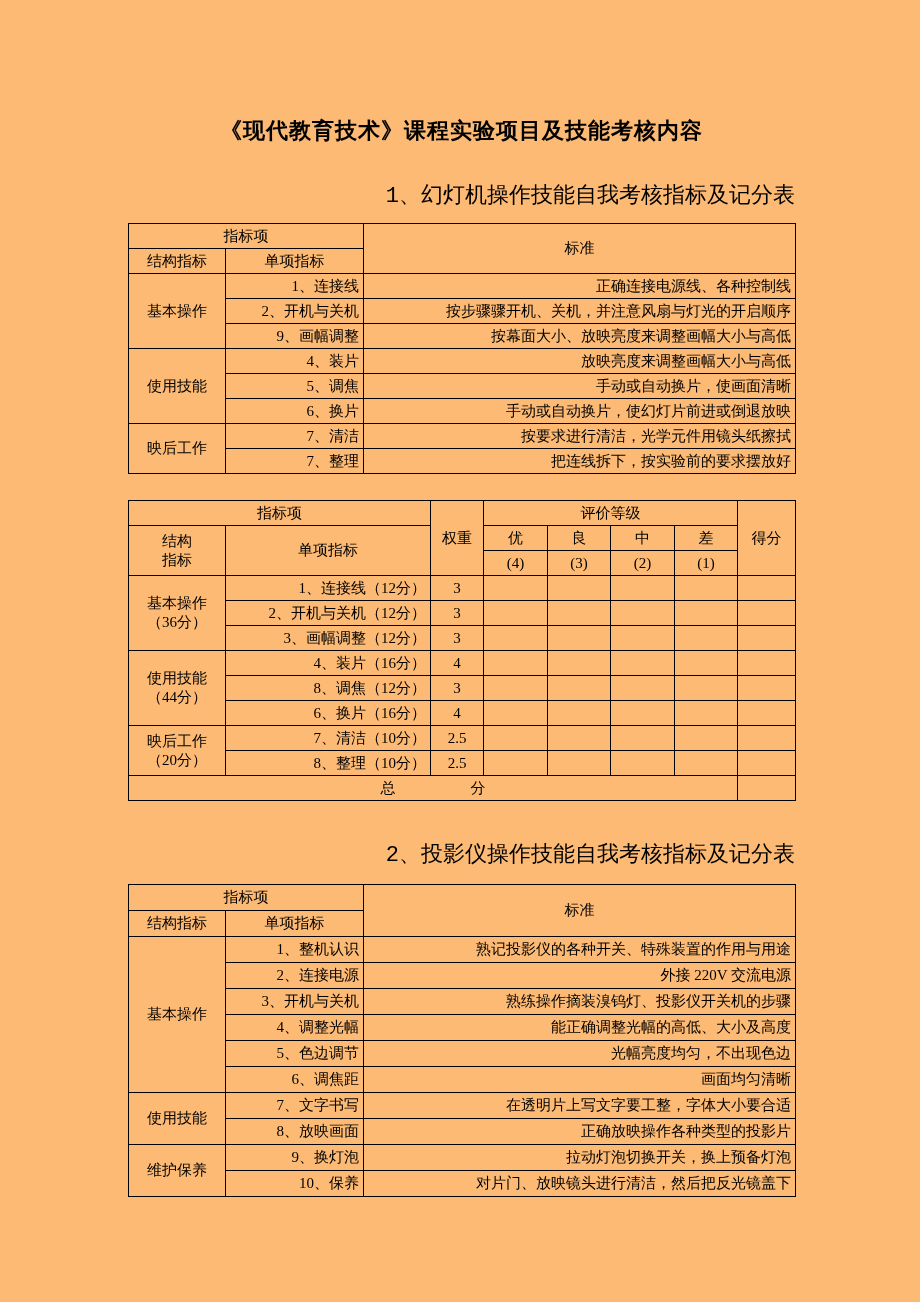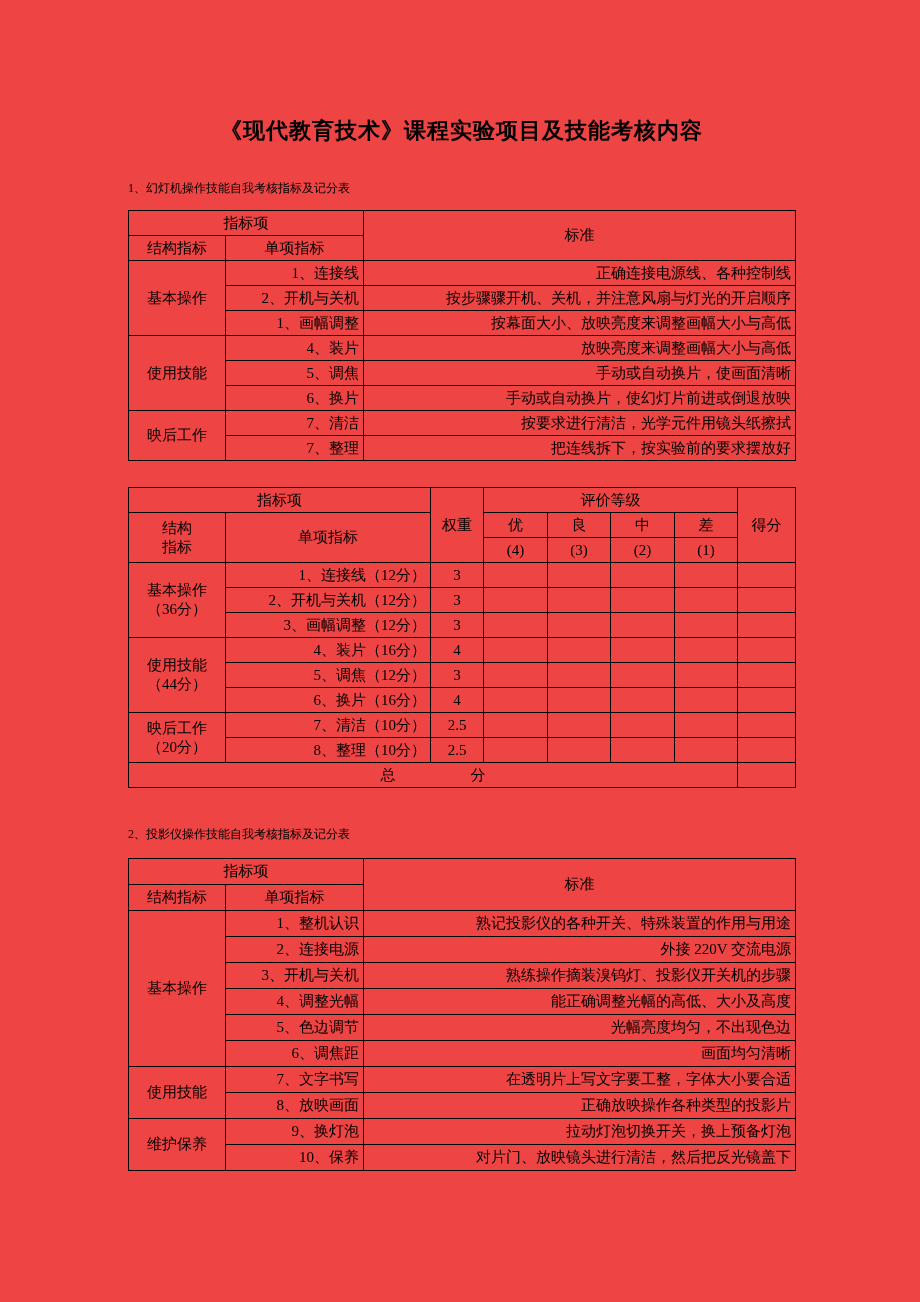--- a/index.html
+++ b/index.html
@@ -1,43 +1,44 @@
 <!DOCTYPE html>
 <html><head>
 <meta charset="utf-8">
 <style>
   * { margin: 0; padding: 0; box-sizing: border-box; }
   html, body { background: #888; }
   .page {
     width: 920px; height: 1302px;
-    background: #ef4444;
+    background: #fdba74;
     margin: 0 auto;
     font-family: "Liberation Serif", "DejaVu Serif", serif;
     color: #000;
     overflow: hidden;
   }
   .content {
     width: 667px;
     margin-left: 128px;
     padding-top: 116px;
   }
   .doc-title {
     font-size: 22px;
     font-weight: bold;
     text-align: center;
     letter-spacing: 1px;
     margin-bottom: 34px;
     white-space: nowrap;
   }
   .section-title {
-    font-size: 12px;
+    font-size: 22px;
     font-weight: normal;
-    text-align: left;
+    text-align: right;
     margin-bottom: 13px;
     white-space: nowrap;
+    font-family: Liberation Mono, monospace;
   }
   table.t {
     border-collapse: collapse;
     table-layout: fixed;
     width: 667px;
     font-size: 15px;
     margin-top: 12px;
   }
   table.t td {
     border: 1px solid #000;
@@ -82,21 +83,21 @@
         <tr>
           <td class="c" rowspan="3">基本操作</td>
           <td class="l">1、连接线</td>
           <td class="l">正确连接电源线、各种控制线</td>
         </tr>
         <tr>
           <td class="l">2、开机与关机</td>
           <td class="l">按步骤骤开机、关机，并注意风扇与灯光的开启顺序</td>
         </tr>
         <tr>
-          <td class="l">1、画幅调整</td>
+          <td class="l">9、画幅调整</td>
           <td class="l">按幕面大小、放映亮度来调整画幅大小与高低</td>
         </tr>
         <tr>
           <td class="c" rowspan="3">使用技能</td>
           <td class="l">4、装片</td>
           <td class="l">放映亮度来调整画幅大小与高低</td>
         </tr>
         <tr>
           <td class="l">5、调焦</td>
           <td class="l">手动或自动换片，使画面清晰</td>
@@ -184,21 +185,21 @@
 （44分）</td>
           <td class="l">4、装片（16分）</td>
           <td class="c">4</td>
           <td></td>
           <td></td>
           <td></td>
           <td></td>
           <td></td>
         </tr>
         <tr>
-          <td class="l">5、调焦（12分）</td>
+          <td class="l">8、调焦（12分）</td>
           <td class="c">3</td>
           <td></td>
           <td></td>
           <td></td>
           <td></td>
           <td></td>
         </tr>
         <tr>
           <td class="l">6、换片（16分）</td>
           <td class="c">4</td>

